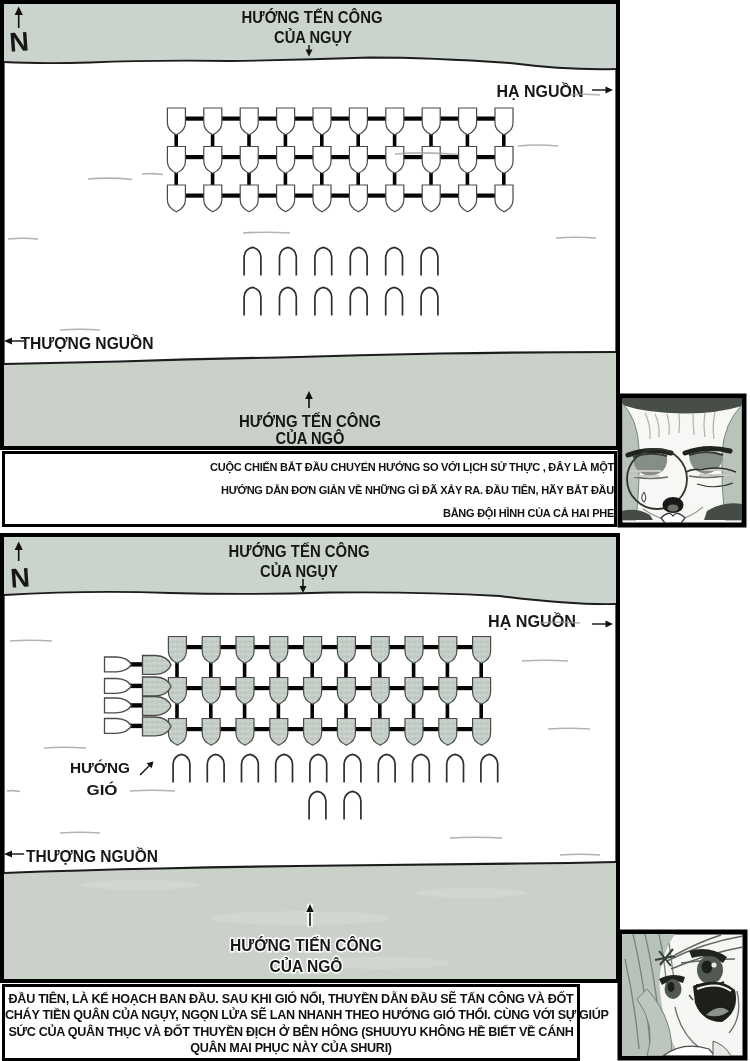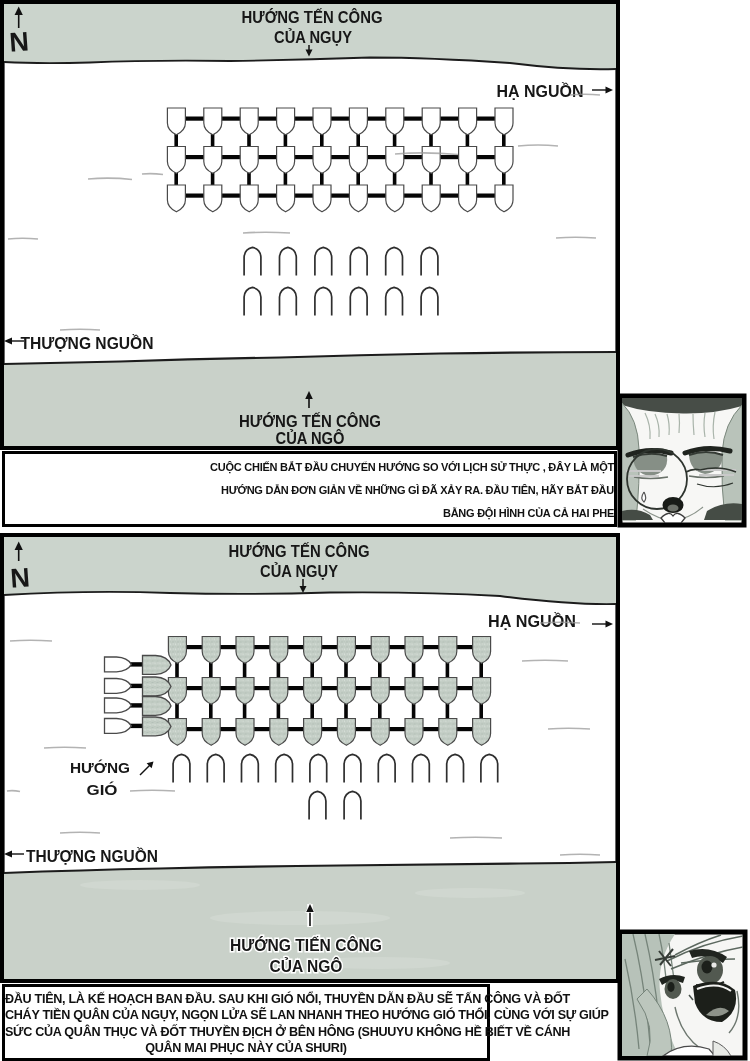--- a/index.html
+++ b/index.html
@@ -417,21 +417,21 @@
 
 <path d="M310,371 L310,394" stroke="#fff" stroke-width="5.5" fill="none"></path>
 <path d="M310,377 L310,393" stroke="#111" stroke-width="1.6"></path>
       <path d="M310,371 L306.2,379 L313.8,379 Z" fill="#111" stroke="#fff" stroke-width="1.3" paint-order="stroke"></path>
 
 <text x="306" y="418" text-anchor="middle" font-size="17" textLength="152" lengthAdjust="spacingAndGlyphs" stroke="#fff" stroke-width="3" paint-order="stroke">HƯỚNG TIẾN CÔNG</text>
 
 <text x="306" y="439" text-anchor="middle" font-size="17" textLength="73" lengthAdjust="spacingAndGlyphs" stroke="#fff" stroke-width="3" paint-order="stroke">CỦA NGÔ</text>
 </svg>
 
-<div class="cap" style="left:2px;top:984px;width:488px;height:77px;font-size:12.6px;line-height:16.4px;padding-top:4px;letter-spacing:-0.3px;white-space:nowrap;">
+<div class="cap" style="left:2px;top:984px;width:578px;height:77px;font-size:12.6px;line-height:16.4px;padding-top:4px;letter-spacing:-0.3px;white-space:nowrap;">
 ĐẦU TIÊN, LÀ KẾ HOẠCH BAN ĐẦU. SAU KHI GIÓ NỔI, THUYỀN DẪN ĐẦU SẼ TẤN CÔNG VÀ ĐỐT<br>
 CHÁY TIỀN QUÂN CỦA NGỤY, NGỌN LỬA SẼ LAN NHANH THEO HƯỚNG GIÓ THỔI. CÙNG VỚI SỰ GIÚP<br>
 SỨC CỦA QUÂN THỤC VÀ ĐỐT THUYỀN ĐỊCH Ở BÊN HÔNG (SHUUYU KHÔNG HỀ BIẾT VỀ CÁNH<br>
 QUÂN MAI PHỤC NÀY CỦA SHURI)
 </div>
 
 <svg style="left:617px;top:929px" width="131" height="132" viewBox="0 0 131 132">
 <defs>
         <clipPath id="f2c">
           <rect x="5" y="5" width="121" height="122"></rect>

